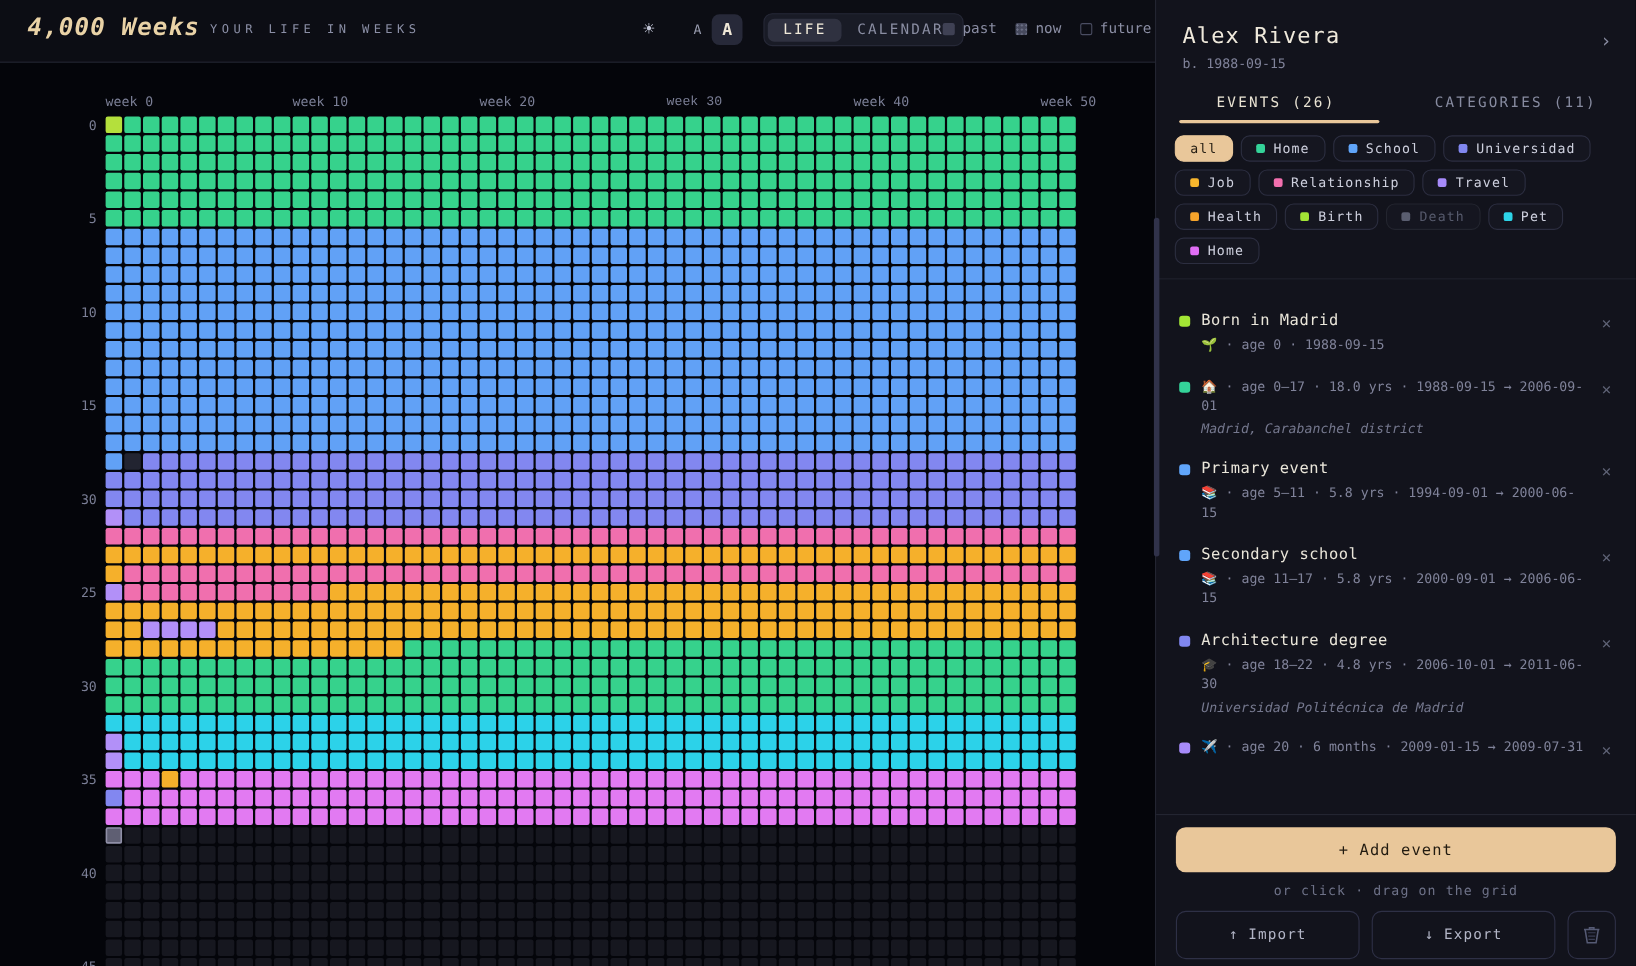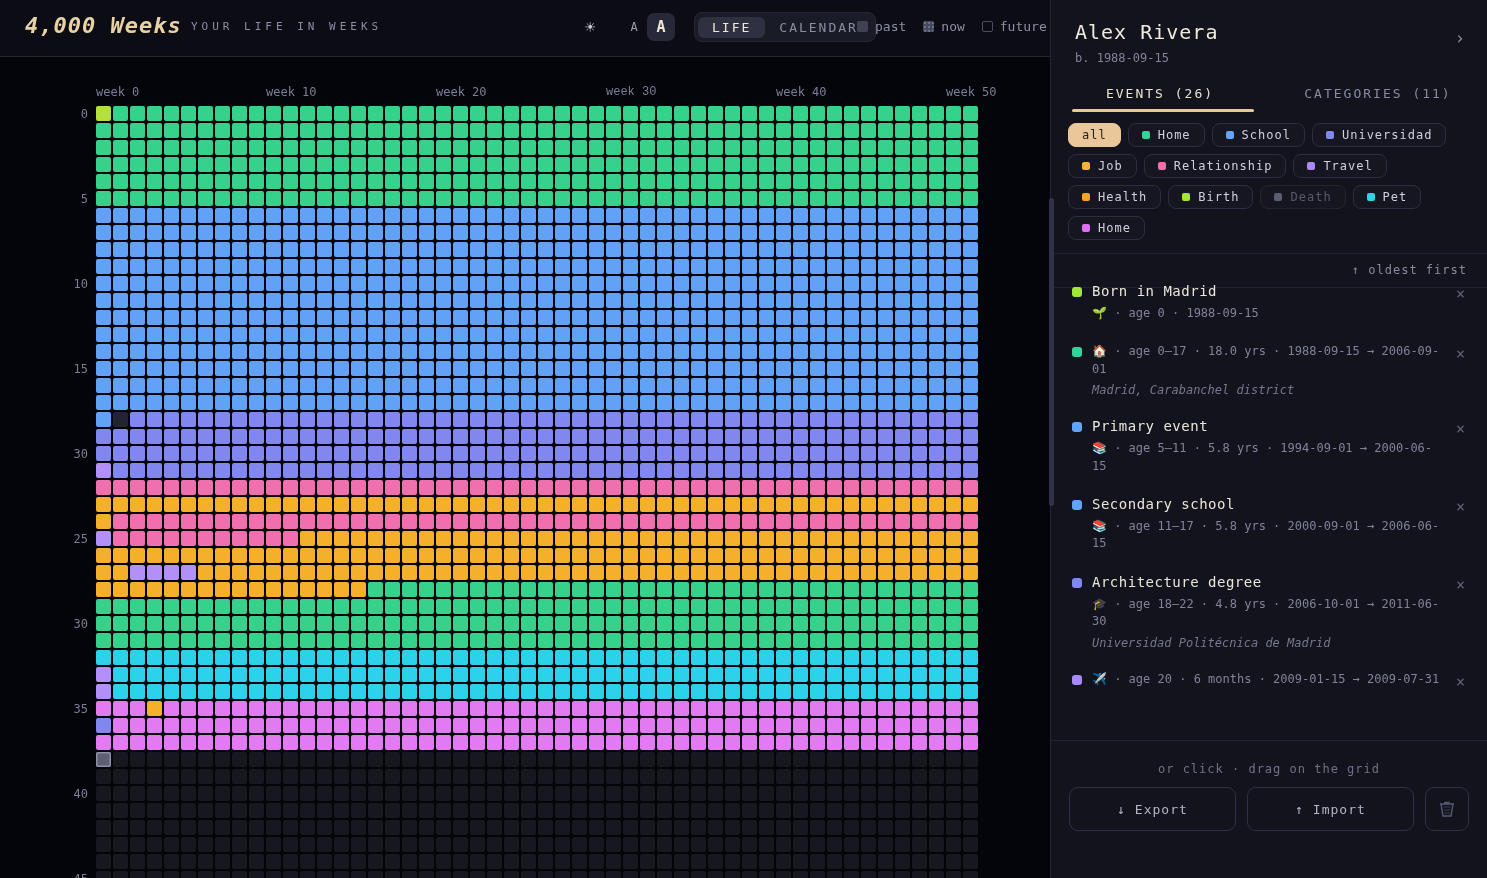--- a/index.html
+++ b/index.html
@@ -2680,21 +2680,20 @@
       </div>
       <div class="chip">
         <span class="chip-dot" style="background: rgb(45, 212, 232);"></span>
         <span>Pet</span>
       </div>
       <div class="chip">
         <span class="chip-dot" style="background: rgb(224, 110, 245);"></span>
         <span>Home</span>
       </div>
     </div>
-  <div class="sort-row">↑ oldest first</div>
   <div class="events">
       <div class="event">
         <span class="edot" style="background: rgb(163, 230, 53);"></span>
         <div class="ebody">
           <div class="etitle">Born in Madrid</div>
           <div class="emeta">🌱 · age 0 · 1988-09-15</div>
         </div>
         <span class="eclose">×</span>
       </div>
       <div class="event">
@@ -2733,24 +2732,25 @@
       <div class="event">
         <span class="edot" style="background: rgb(167, 139, 250);"></span>
         <div class="ebody">
           <div class="emeta">✈️ · age 20 · 6 months · 2009-01-15 → 2009-07-31</div>
         </div>
         <span class="eclose">×</span>
       </div>
     </div>
 
   <div class="footer">
+    <div class="add-btn">+ Add event</div>
     <div class="hint">or click · drag on the grid</div>
     <div class="io-row">
+      <div class="io-btn">↑ Import</div>
       <div class="io-btn">↓ Export</div>
-      <div class="io-btn">↑ Import</div>
       <div class="trash-btn">
         <svg width="20" height="20" viewBox="0 0 20 20">
           <path d="M4 5 L6 17 L14 17 L16 5 Z M3 5 L17 5 M8 5 L8 3.5 L12 3.5 L12 5" fill="none" stroke="#555a74" stroke-width="1.4"></path>
           <path d="M6.5 8 L13.5 8 M6.8 11 L13.2 11 M7.1 14 L12.9 14" stroke="#3a3e54" stroke-width="1"></path>
         </svg>
       </div>
     </div>
   </div>
 </div>
 

